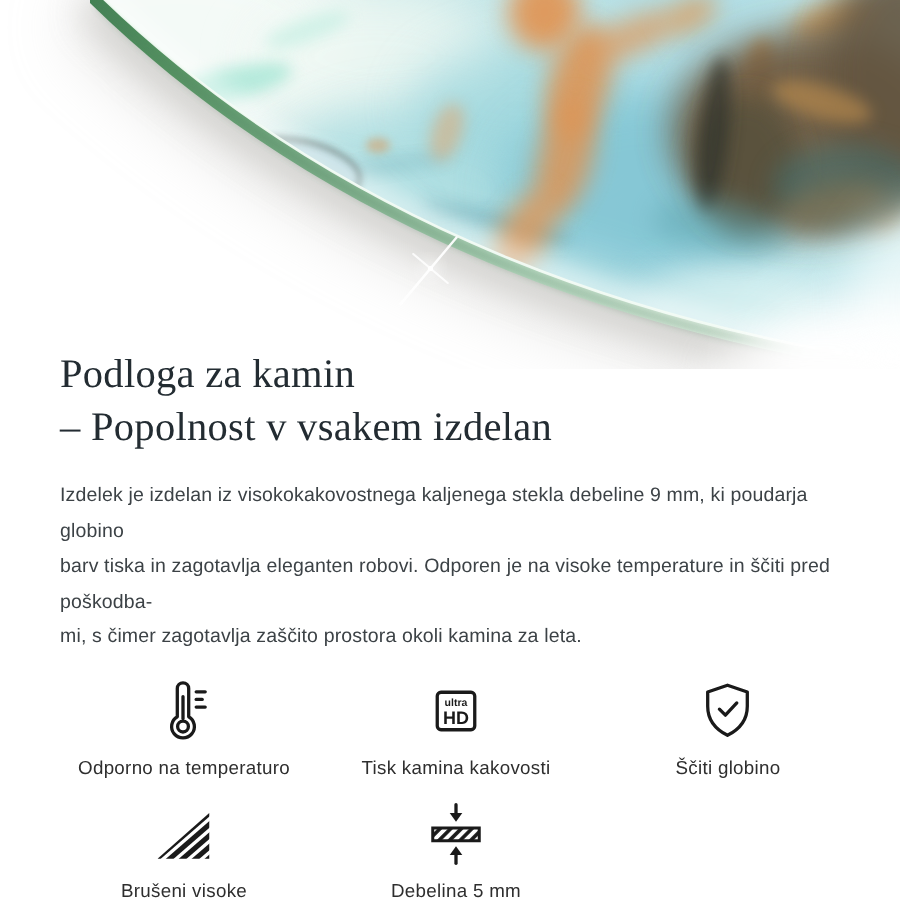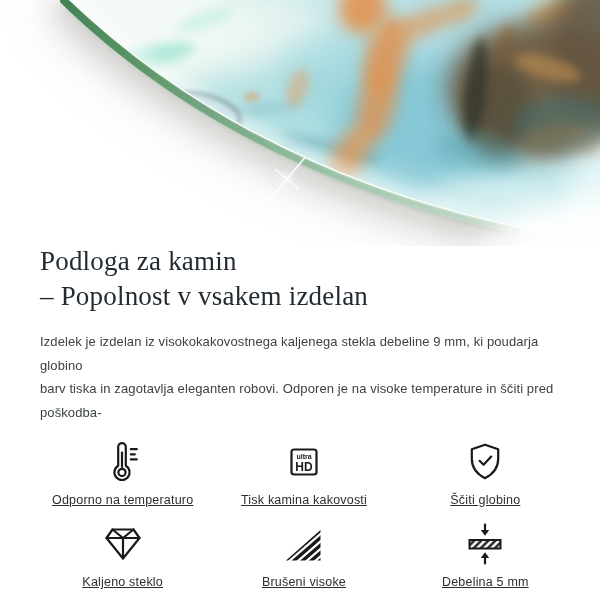--- a/index.html
+++ b/index.html
@@ -1,32 +1,32 @@
 <!DOCTYPE html>
 <html lang="sl" style="--heading-text: #232c32; --body-text: #3c4246; --label-text: #2e2e2e; --icon-stroke: #1a1a1a; --glass-edge-green: #2f6e47; --marble-teal: #7cc2d2; --marble-cyan-light: #c6e7e8; --marble-orange: #dd9556; --marble-brown: #6f5b43; --marble-dark-teal: #3e7478; --shadow-gray: #c9c8c4; --background: #ffffff;"><head>
 <meta charset="utf-8">
 <style>
   html,body{margin:0;padding:0;background:#fff;}
   .page{position:relative;width:600px;height:600px;background:#fff;overflow:hidden;
         font-family:"Liberation Sans","DejaVu Sans",sans-serif;}
   .hero{display:block;width:600px;height:246px;}
-  .content{padding:0 40px;margin-top:12px;}
+  .content{padding:0 40px;}
   h1{margin:-14px 0 0 0;font-weight:400;
      font-family:"Liberation Serif","DejaVu Serif",serif;
      font-size:27px;line-height:34.5px;letter-spacing:0.2px;
      color:var(--heading-text,#232c32);}
   h1 span{display:block;}
   .desc{margin-top:17px;font-size:13px;line-height:23.5px;letter-spacing:0.1px;
         color:var(--body-text,#3c4246);}
   .features{margin-top:15px;padding:0 24px 0 32px;display:grid;
             grid-template-columns:repeat(3,1fr);row-gap:14px;}
   .feature{display:flex;flex-direction:column;align-items:center;}
   .feature svg{width:46px;height:46px;display:block;}
   .flabel{margin-top:8px;font-size:12.5px;letter-spacing:0.2px;
-          color:var(--label-text,#2e2e2e);white-space:nowrap;text-decoration:underline;}
+          color:var(--label-text,#2e2e2e);white-space:nowrap;}
   .ic{stroke:var(--icon-stroke,#1a1a1a);stroke-width:2.2;fill:none;
       stroke-linecap:round;stroke-linejoin:round;}
   .icf{fill:var(--icon-stroke,#1a1a1a);stroke:none;}
   .ictext{fill:var(--icon-stroke,#151515);font-family:"Liberation Sans",sans-serif;
           text-anchor:middle;}
 </style>
 </head>
 <body>
 
 <div class="page">
@@ -148,20 +148,21 @@
 
   <div class="content">
     <h1>
       <span>Podloga za kamin</span>
       <span>– Popolnost v vsakem izdelan</span>
     </h1>
 
     <div class="desc">
       <div>Izdelek je izdelan iz visokokakovostnega kaljenega stekla debeline 9 mm, ki poudarja globino</div>
       <div>barv tiska in zagotavlja eleganten robovi. Odporen je na visoke temperature in ščiti pred poškodba-</div>
+      <div>mi, s čimer zagotavlja zaščito prostora okoli kamina za leta.</div>
     </div>
   </div>
 
   <div class="features">
 
     <div class="feature">
       <svg viewBox="0 0 46 46" aria-hidden="true">
         <path class="ic" d="M18.2 8 a3.8 3.8 0 0 1 7.6 0 V26.8 a7.6 7.6 0 1 1 -7.6 0 Z"></path>
         <line class="ic" x1="22" y1="13.5" x2="22" y2="28" stroke-width="2"></line>
         <circle class="ic" cx="22" cy="33.4" r="3.6" stroke-width="2"></circle>
@@ -182,29 +183,20 @@
     </div>
 
     <div class="feature">
       <svg viewBox="0 0 46 46" aria-hidden="true">
         <path class="ic" d="M23 5.8 L36.2 10.3 V19.8 C36.2 29.3 30.8 35.3 23 39.2 C15.2 35.3 9.8 29.3 9.8 19.8 V10.3 Z"></path>
         <path class="ic" d="M17.6 21.8 L21.6 25.8 L29.2 17.6"></path>
       </svg>
       <div class="flabel">Ščiti globino</div>
     </div>
 
-    <div class="feature">
-      <svg viewBox="0 0 46 46" aria-hidden="true">
-        <path class="ic" d="M12.5 8.5 H33.5 L39.5 17 L23 37.5 L6.5 17 Z"></path>
-        <path class="ic" d="M6.5 17 H39.5" stroke-width="1.8"></path>
-        <path class="ic" d="M12.5 8.5 L23 17 L33.5 8.5" stroke-width="1.8"></path>
-        <path class="ic" d="M23 17 V37.5" stroke-width="1.8"></path>
-      </svg>
-      <div class="flabel">Kaljeno steklo</div>
-    </div>
 
     <div class="feature">
       <svg viewBox="0 0 46 46" aria-hidden="true">
         <defs>
             <clipPath id="bevClip">
               <path d="M5 39.5 L39.5 9 L39.5 39.5 Z"></path>
             </clipPath>
           </defs>
         <g clip-path="url(#bevClip)" stroke="var(--icon-stroke,#1a1a1a)" stroke-width="3.4">
           <line x1="-4" y1="47" x2="42" y2="7"></line>

